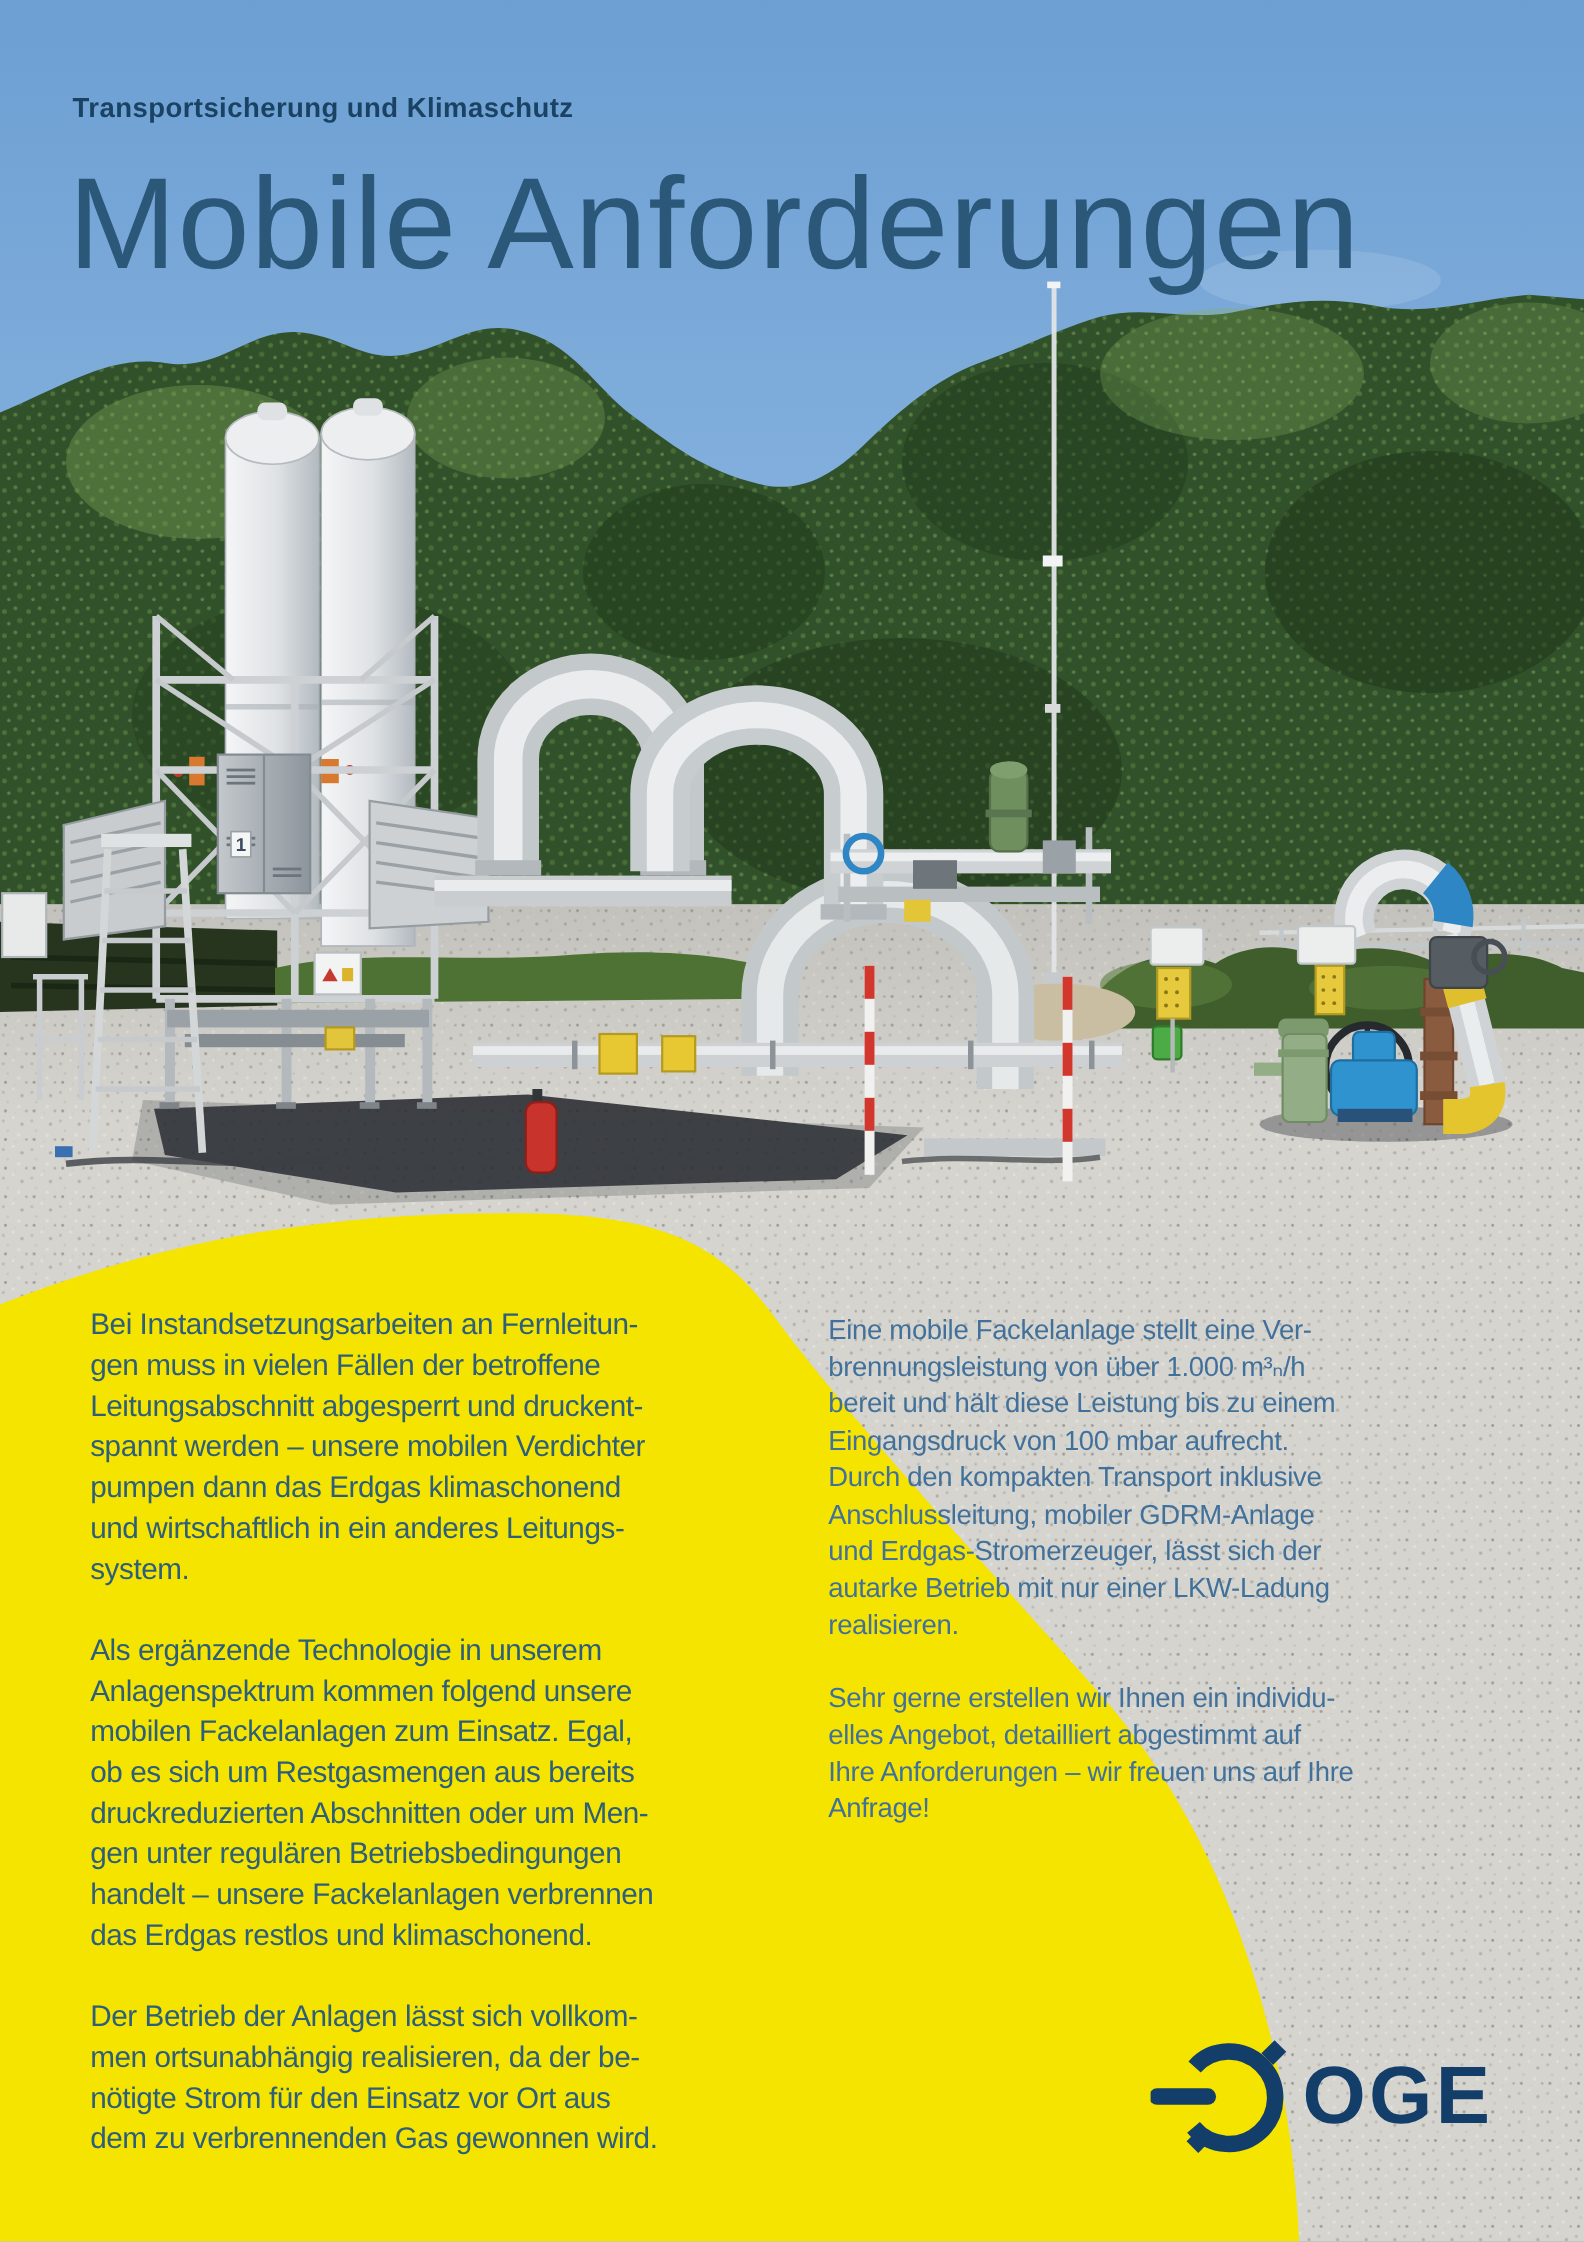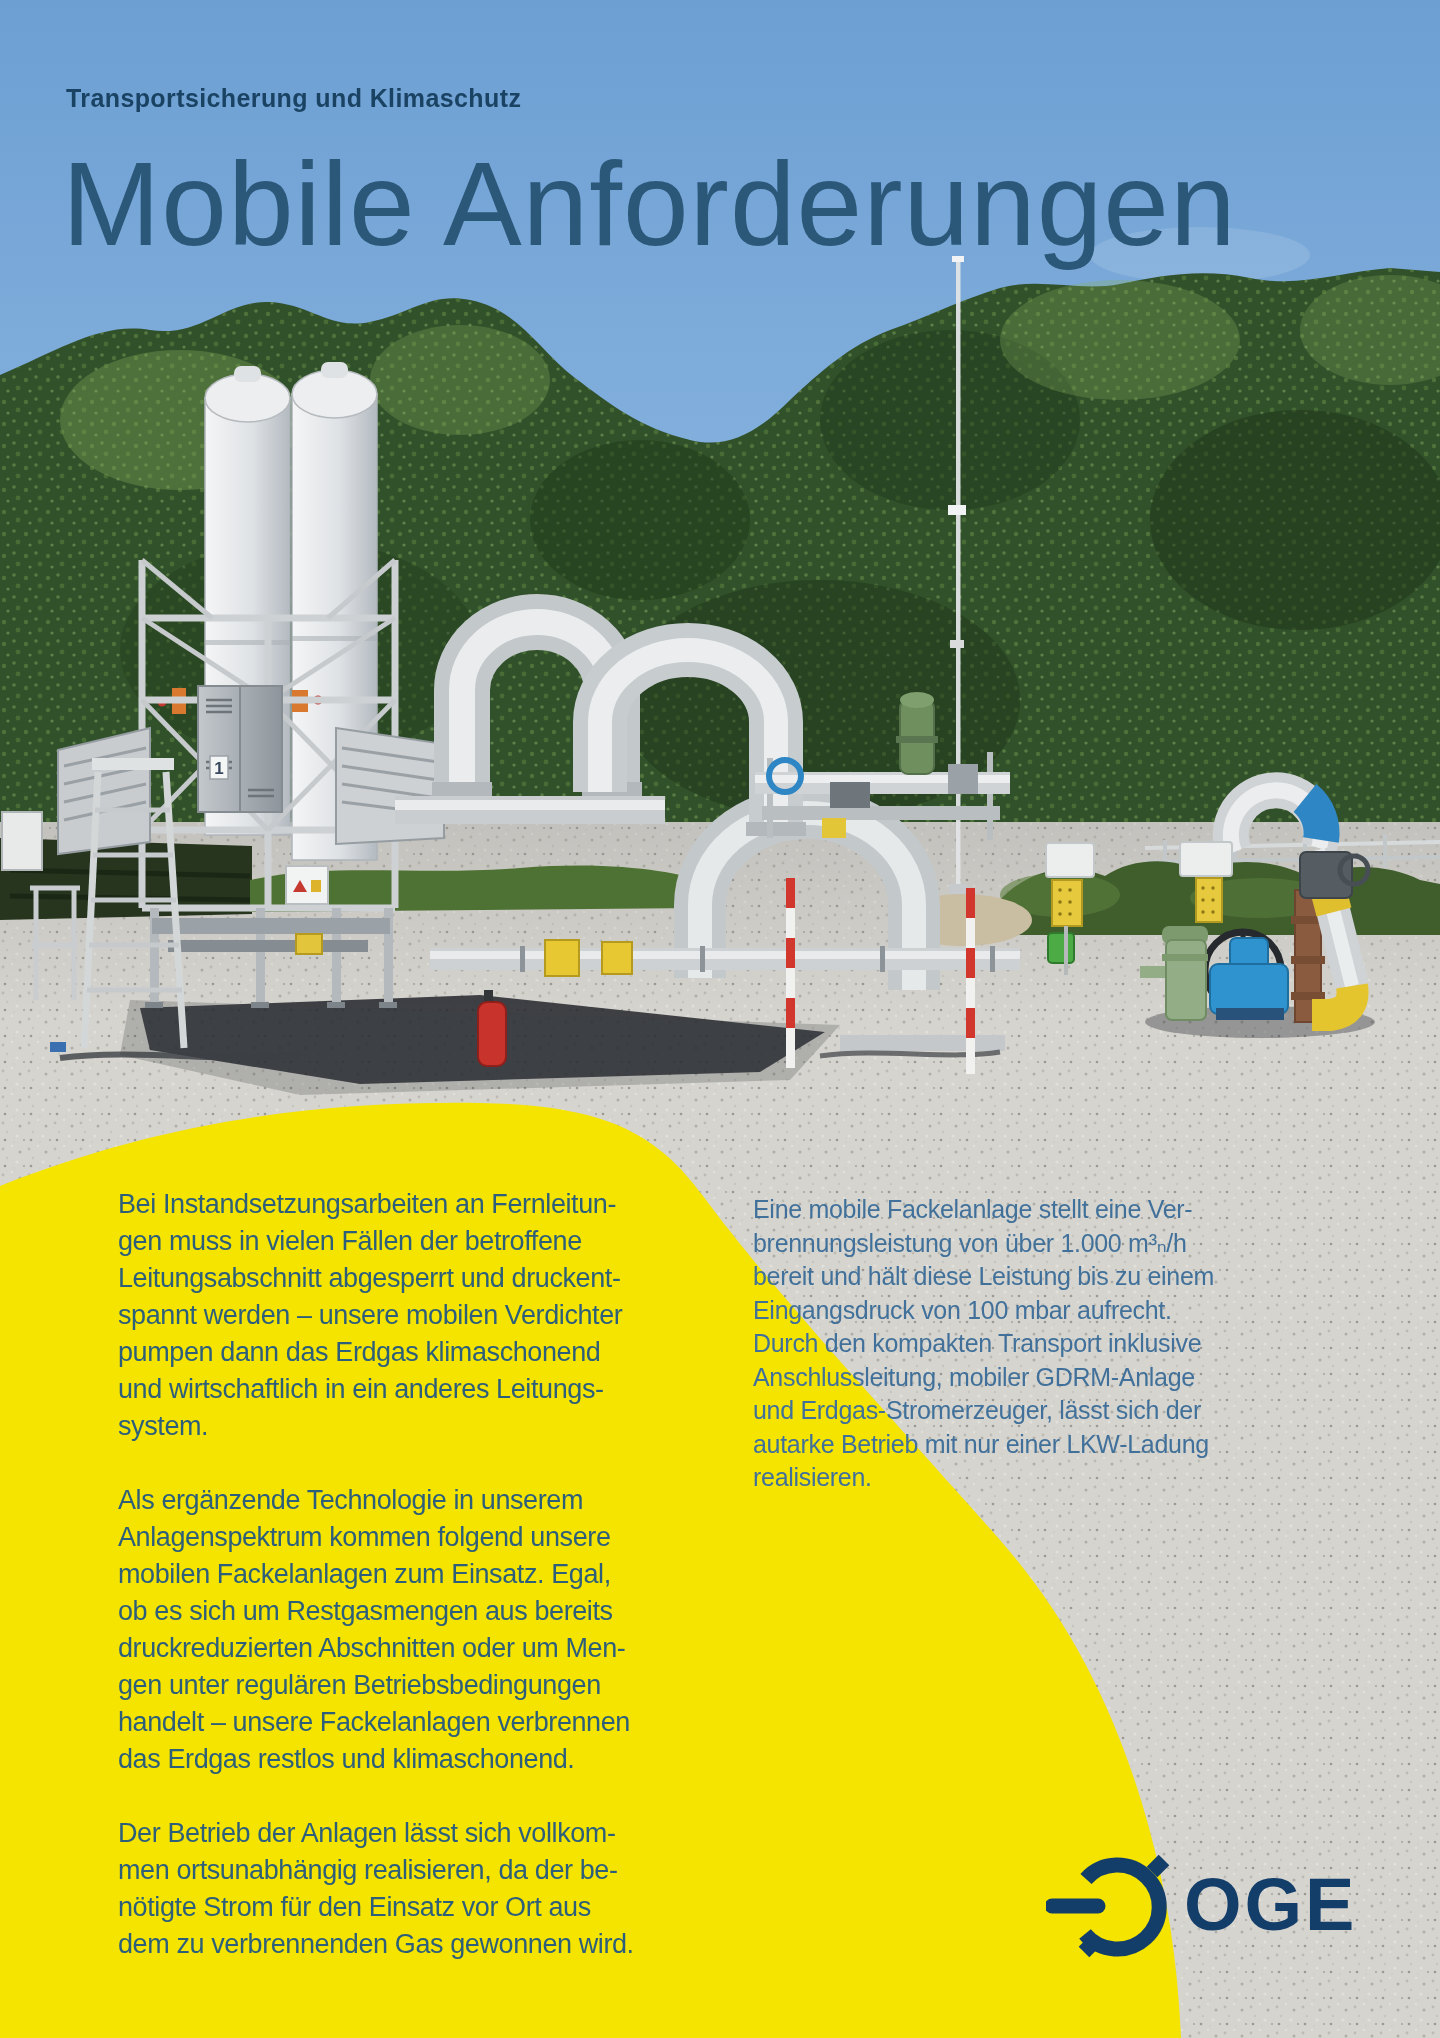--- a/index.html
+++ b/index.html
@@ -15,21 +15,21 @@
   }
   .title{
     position:absolute;left:62px;top:136px;margin:0;
     font-size:118px;font-weight:300;letter-spacing:1px;color:#2b5778;
     white-space:nowrap;
   }
   .col{position:absolute;}
   .col p{margin:0;white-space:pre-line;}
   .col-left{left:82px;top:1186px;width:580px;
     font-size:27px;line-height:37px;letter-spacing:-.4px;color:#2e5f7a;}
-  .col-left p{margin-bottom:37px;margin-left:36px;}
+  .col-left p{margin-bottom:37px;}
   .col-right{left:753px;top:1193px;width:540px;
     font-size:25px;line-height:33.5px;letter-spacing:-.3px;color:#41719a;}
   .col-right p{margin-bottom:33px;}
   .logo{position:absolute;left:1046px;top:1848px;width:330px;height:130px;}
   .logo svg{position:absolute;left:0;top:0;}
   .logo-text{
     position:absolute;left:138px;top:14px;
     font-size:74px;font-weight:800;letter-spacing:3px;color:#143e6a;
   }
 </style>
@@ -425,20 +425,24 @@
   <div class="col col-right">
     <p>Eine mobile Fackelanlage stellt eine Ver-
 brennungsleistung von über 1.000 m³ₙ/h
 bereit und hält diese Leistung bis zu einem
 Eingangsdruck von 100 mbar aufrecht.
 Durch den kompakten Transport inklusive
 Anschlussleitung, mobiler GDRM-Anlage
 und Erdgas-Stromerzeuger, lässt sich der
 autarke Betrieb mit nur einer LKW-Ladung
 realisieren.</p>
+    <p>Sehr gerne erstellen wir Ihnen ein individu-
+elles Angebot, detailliert abgestimmt auf
+Ihre Anforderungen – wir freuen uns auf Ihre
+Anfrage!</p>
   </div>
 
   <div class="logo">
     <svg width="130" height="120" viewBox="0 0 130 120">
       <g stroke="#143e6a" fill="none" stroke-width="15">
         <path d="M40,31 A42,42 0 1 1 39,86" stroke-linecap="butt"></path>
         <line x1="6" y1="58" x2="52" y2="58" stroke-linecap="round"></line>
         <line x1="106" y1="24" x2="118" y2="12" stroke-linecap="butt"></line>
         <line x1="50" y1="92" x2="38" y2="104" stroke-linecap="butt"></line>
       </g>

